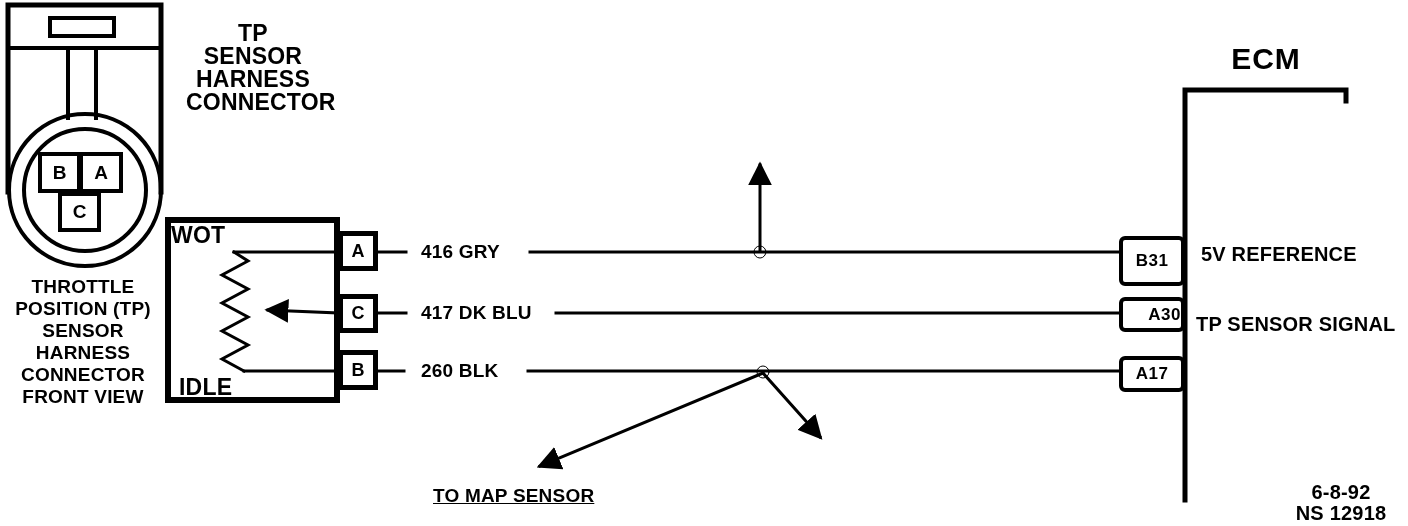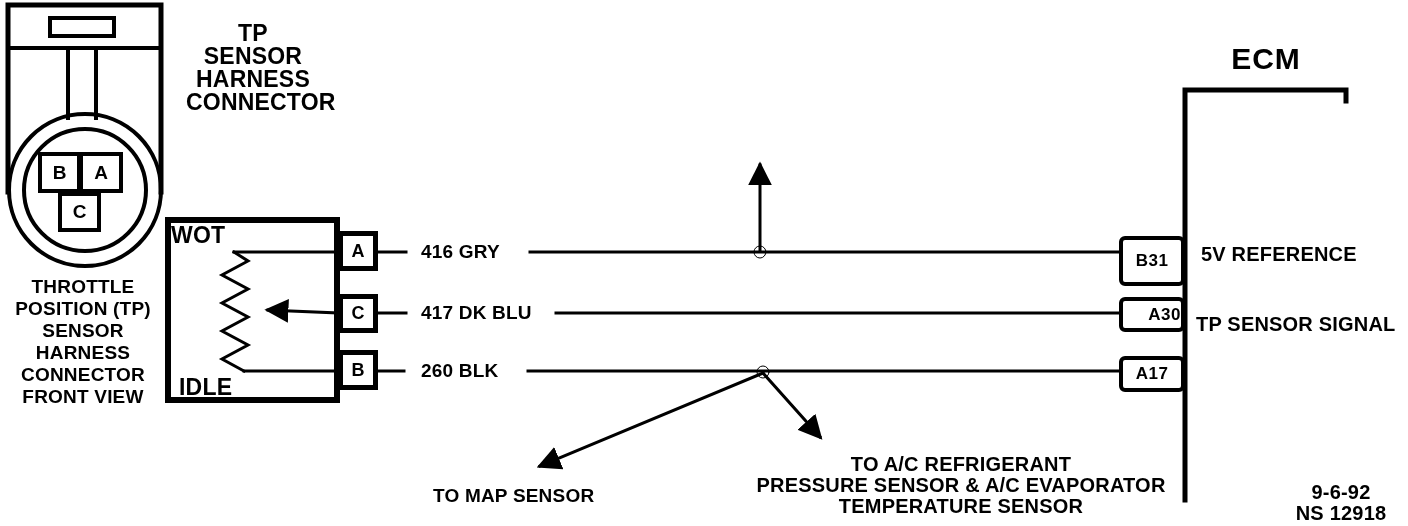--- a/index.html
+++ b/index.html
@@ -157,22 +157,19 @@
   <div class="txt nowrap fs19" style="left:421px; top:241px;">416 GRY</div>
   <div class="txt nowrap fs19" style="left:421px; top:302px;">417 DK BLU</div>
   <div class="txt nowrap fs19" style="left:421px; top:360px;">260 BLK</div>
 
 
   <div class="txt center ecm-title" style="left:1205px; top:42px; width:122px;">ECM</div>
 
   <div class="txt nowrap fs18" style="left:1201px; top:243px;">5V REFERENCE</div>
   <div class="txt nowrap fs18" style="left:1196px; top:313px;">TP SENSOR SIGNAL</div>
 
-  <div class="txt nowrap fs19" style="left:433px; top:485px;">TO MAP SENSOR</div>
+  <div class="txt nowrap fs19" style="left:433px; top:485px;text-decoration:underline;">TO MAP SENSOR</div>
 
-  <div class="txt center fs18" style="left:737px; top:454px; width:448px; line-height:21px;">TO A/C REFRIGERANT
-PRESSURE SENSOR &amp; A/C EVAPORATOR
-TEMPERATURE SENSOR</div>
 
-  <div class="txt center fs18" style="left:1281px; top:482px; width:120px; line-height:20px;">9-6-92</div>
+  <div class="txt center fs18" style="left:1281px; top:482px; width:120px; line-height:20px;">6-8-92</div>
   <div class="txt center fs18" style="left:1281px; top:503px; width:120px; line-height:20px;">NS 12918</div>
 
 </div>
 
 </body></html>

